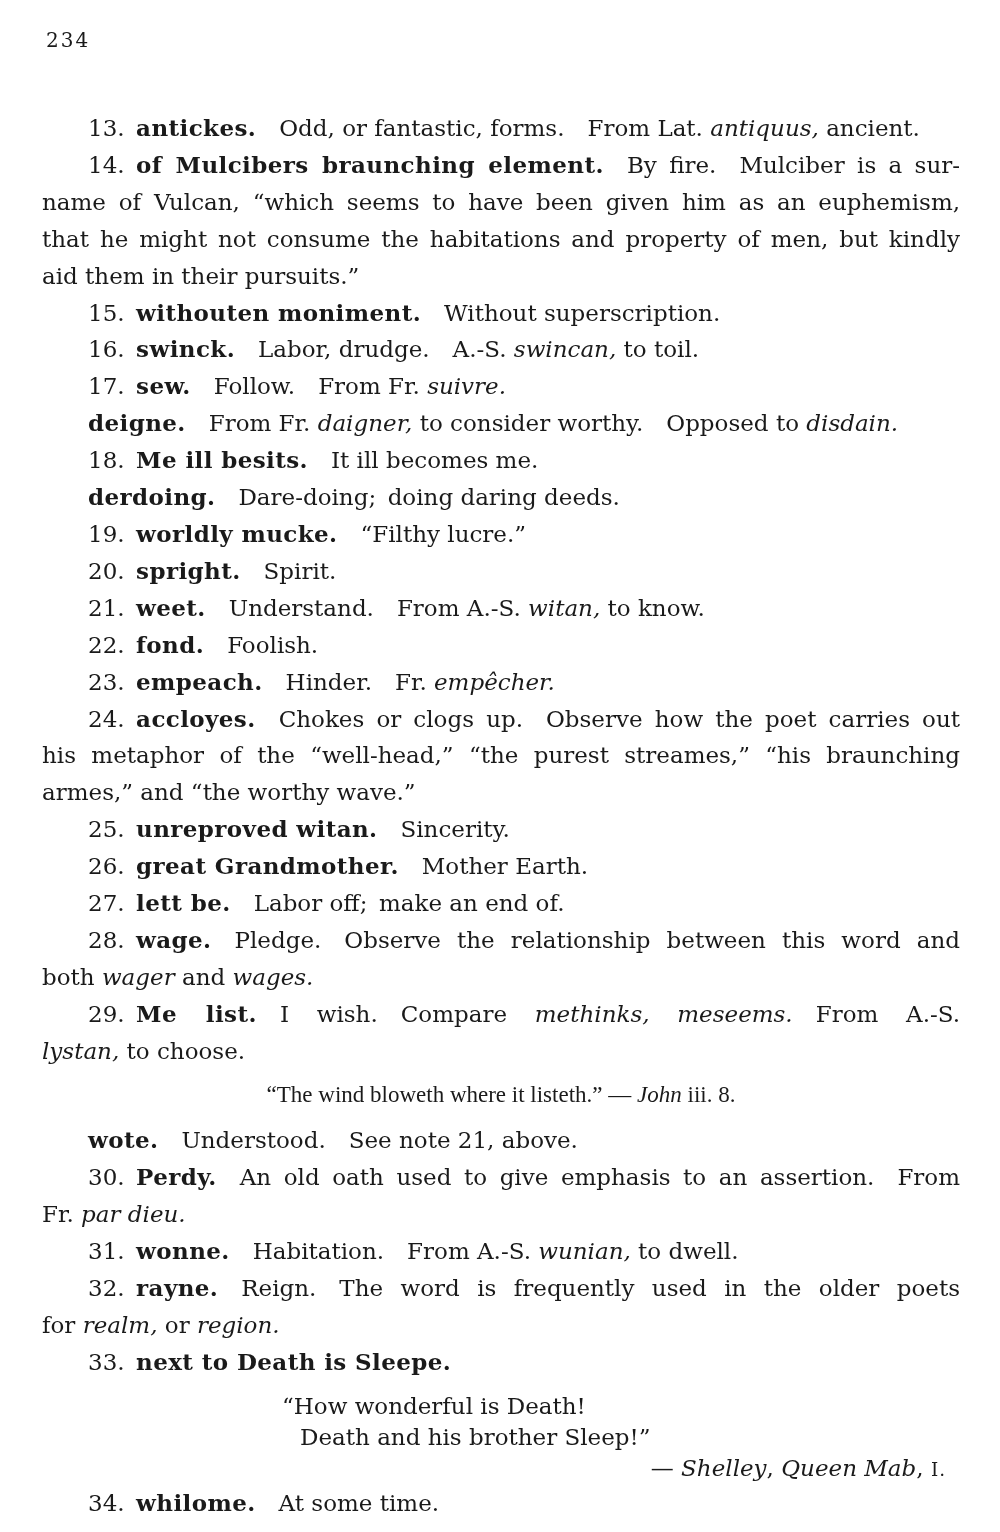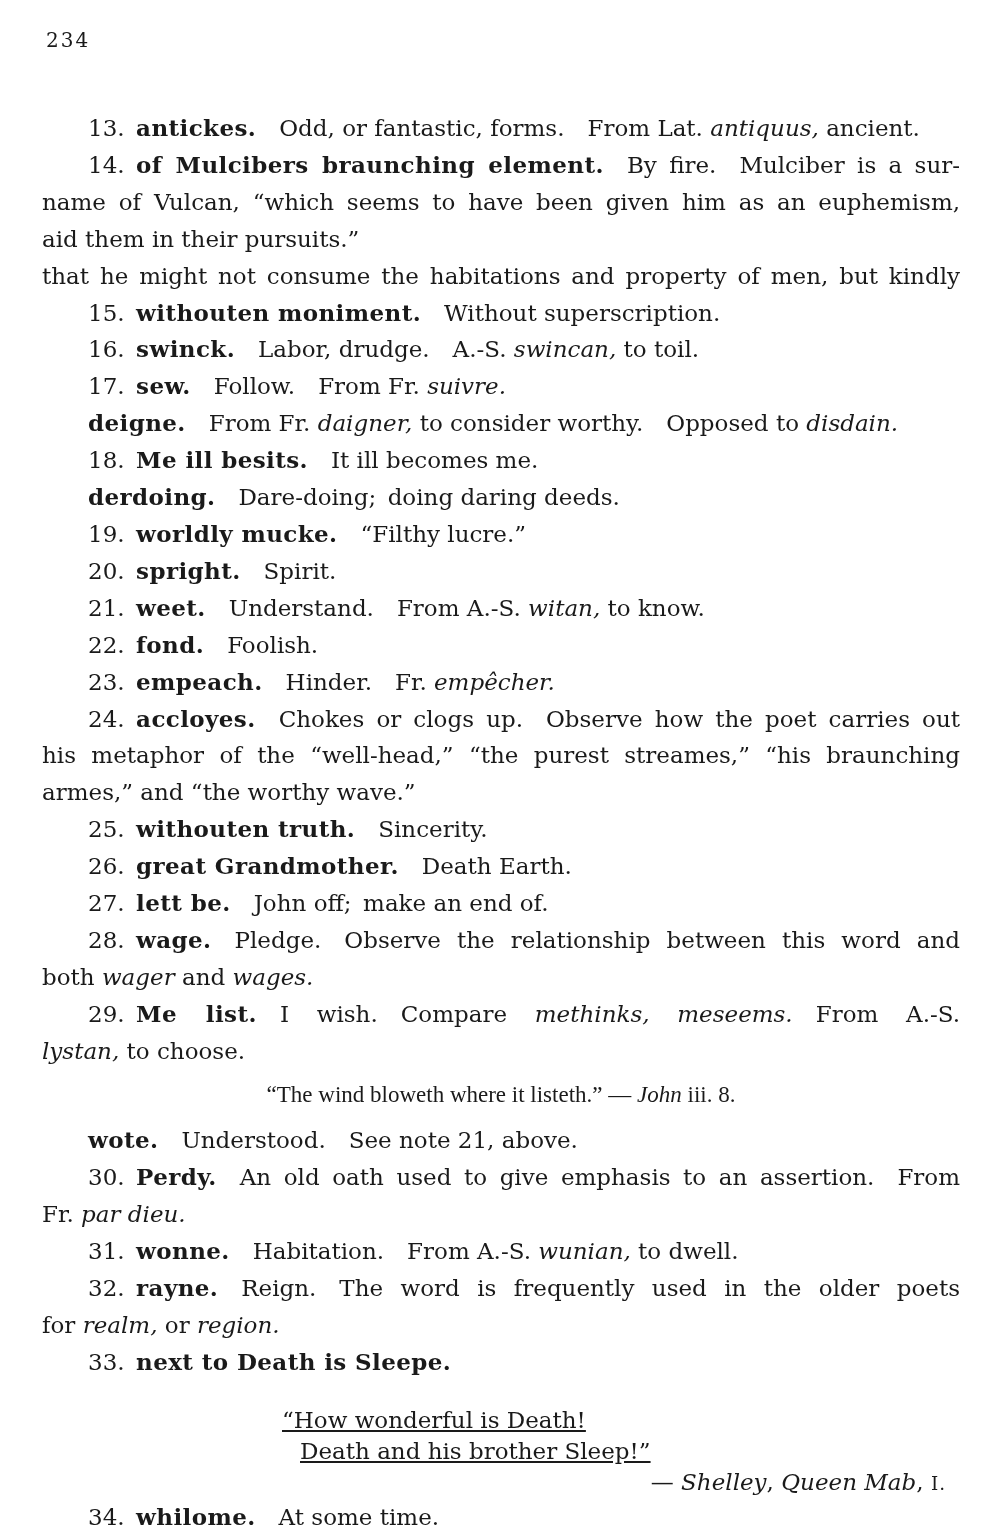--- a/index.html
+++ b/index.html
@@ -19,40 +19,40 @@
   }
   .content{margin-top:50px;}
   .para{margin:0;font-size:23px;line-height:36.9px;}
   .para .line{display:block;}
   .entry .line.first{padding-left:46px;}
   .line.j{text-align:justify;text-align-last:justify;}
   .s-b{font-weight:bold;letter-spacing:0.4px;}
   .s-i{font-style:italic;text-align:right;}
   .s-sc{font-size:0.8em;letter-spacing:1px;}
   .quote{text-align:center;margin:7px 0 9px;font-family:Liberation Serif, serif;}
-  .verse{margin-top:24px;margin-left:240px;line-height:31px;text-decoration:underline;}
+  .verse{margin-top:10px;margin-left:240px;line-height:31px;}
   .verse .line + .line{padding-left:18px;}
   .attrib{text-align:right;padding-right:14px;line-height:31px;}
 </style>
 </head>
 <body>
 
 <div class="page">
   <div class="header">
     <span class="page-number">234</span>
   </div>
   <div class="content">
       <p class="para entry">
         <span class="line first"><span class="s-n">13. </span><span class="s-b">antickes.</span><span class="s-n"> Odd, or fantastic, forms. From Lat. </span><span class="s-i">antiquus,</span><span class="s-n"> ancient.</span></span>
       </p>
       <p class="para entry">
         <span class="line first j"><span class="s-n">14. </span><span class="s-b">of Mulcibers braunching element.</span><span class="s-n"> By fire. Mulciber is a sur-</span></span>
         <span class="line j"><span class="s-n">name of Vulcan, “which seems to have been given him as an euphemism,</span></span>
+        <span class="line j"><span class="s-n">that he might not consume the habitations and property of men, but kindly</span></span>
         <span class="line"><span class="s-n">aid them in their pursuits.”</span></span>
-        <span class="line j"><span class="s-n">that he might not consume the habitations and property of men, but kindly</span></span>
       </p>
       <p class="para entry">
         <span class="line first"><span class="s-n">15. </span><span class="s-b">withouten moniment.</span><span class="s-n"> Without superscription.</span></span>
       </p>
       <p class="para entry">
         <span class="line first"><span class="s-n">16. </span><span class="s-b">swinck.</span><span class="s-n"> Labor, drudge. A.-S. </span><span class="s-i">swincan,</span><span class="s-n"> to toil.</span></span>
       </p>
       <p class="para entry">
         <span class="line first"><span class="s-n">17. </span><span class="s-b">sew.</span><span class="s-n"> Follow. From Fr. </span><span class="s-i">suivre.</span></span>
       </p>
@@ -79,27 +79,27 @@
       </p>
       <p class="para entry">
         <span class="line first"><span class="s-n">23. </span><span class="s-b">empeach.</span><span class="s-n"> Hinder. Fr. </span><span class="s-i">empêcher.</span></span>
       </p>
       <p class="para entry">
         <span class="line first j"><span class="s-n">24. </span><span class="s-b">accloyes.</span><span class="s-n"> Chokes or clogs up. Observe how the poet carries out</span></span>
         <span class="line j"><span class="s-n">his metaphor of the “well-head,” “the purest streames,” “his braunching</span></span>
         <span class="line"><span class="s-n">armes,” and “the worthy wave.”</span></span>
       </p>
       <p class="para entry">
-        <span class="line first"><span class="s-n">25. </span><span class="s-b">withouten truth.</span><span class="s-n"> Sincerity.</span></span>
+        <span class="line first"><span class="s-n">25. </span><span class="s-b">unreproved witan.</span><span class="s-n"> Sincerity.</span></span>
       </p>
       <p class="para entry">
-        <span class="line first"><span class="s-n">26. </span><span class="s-b">great Grandmother.</span><span class="s-n"> Death Earth.</span></span>
+        <span class="line first"><span class="s-n">26. </span><span class="s-b">great Grandmother.</span><span class="s-n"> Mother Earth.</span></span>
       </p>
       <p class="para entry">
-        <span class="line first"><span class="s-n">27. </span><span class="s-b">lett be.</span><span class="s-n"> John off; make an end of.</span></span>
+        <span class="line first"><span class="s-n">27. </span><span class="s-b">lett be.</span><span class="s-n"> Labor off; make an end of.</span></span>
       </p>
       <p class="para entry">
         <span class="line first j"><span class="s-n">28. </span><span class="s-b">wage.</span><span class="s-n"> Pledge. Observe the relationship between this word and</span></span>
         <span class="line"><span class="s-n">both </span><span class="s-i">wager</span><span class="s-n"> and </span><span class="s-i">wages.</span></span>
       </p>
       <p class="para entry">
         <span class="line first j"><span class="s-n">29. </span><span class="s-b">Me list.</span><span class="s-n"> I wish. Compare </span><span class="s-i">methinks,</span><span class="s-n"> </span><span class="s-i">meseems.</span><span class="s-n"> From A.-S.</span></span>
         <span class="line"><span class="s-i">lystan,</span><span class="s-n"> to choose.</span></span>
       </p>
       <p class="para quote">

